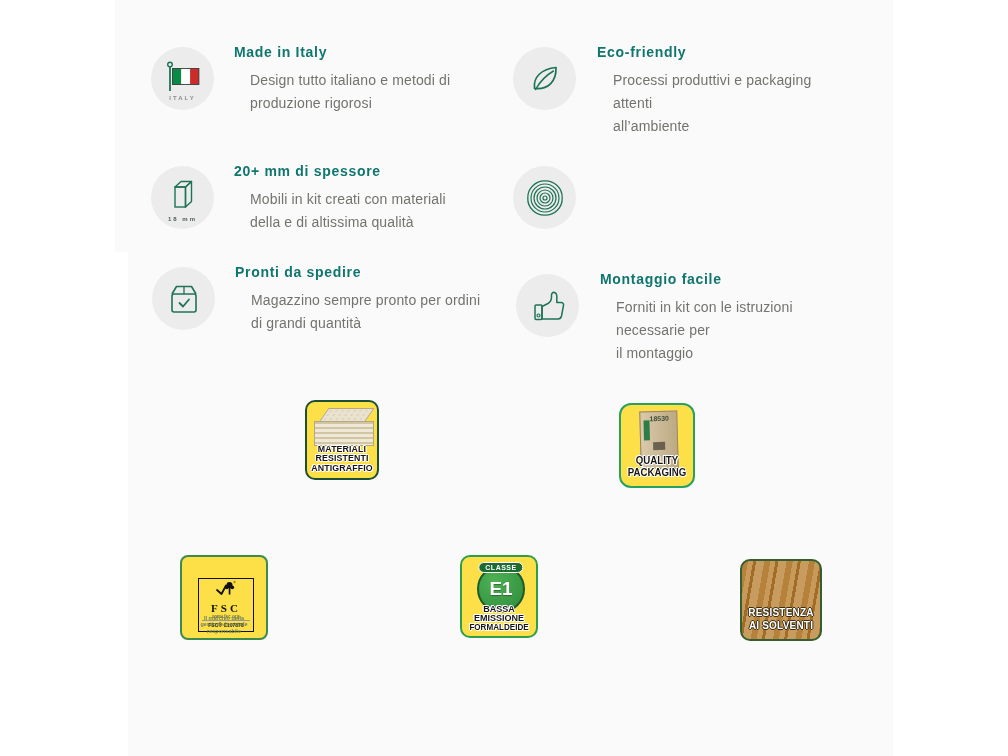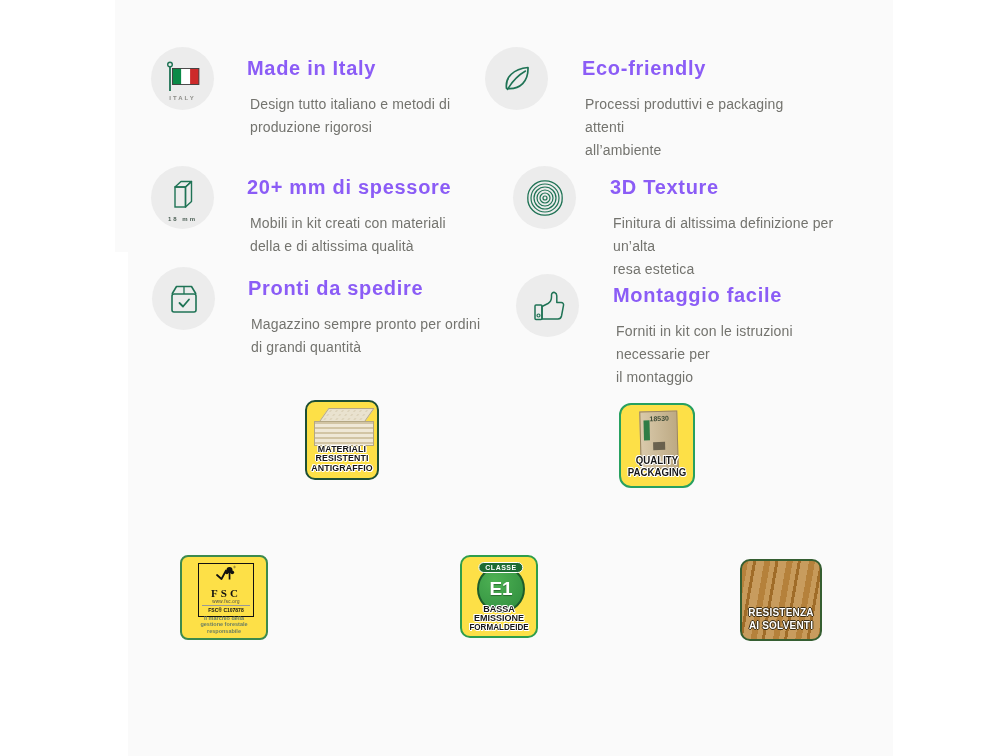--- a/index.html
+++ b/index.html
@@ -11,21 +11,21 @@
 
   
   .feature{position:absolute;width:330px;height:110px;}
   .icon-circle{position:absolute;left:0;top:0;width:63px;height:63px;border-radius:50%;
                background:#ececec;display:flex;align-items:center;justify-content:center;}
   .icon-circle svg{display:block;}
   .icon-cap{position:absolute;left:0;right:0;bottom:9px;text-align:center;
             font-size:6px;letter-spacing:2px;color:#8b8b87;font-weight:700;}
   .icon-cap.green{color:#4e6157;bottom:7px;}
   .f-text{position:absolute;left:83px;top:-3px;width:250px;}
-  .f-title{margin:13px;font-size:20px;font-weight:600;letter-spacing:.7px;color:#8b5cf6;}
+  .f-title{margin:0;font-size:14px;font-weight:600;letter-spacing:.7px;color:#0f766e;}
   .f-desc{margin:9px 0 0 16px;font-size:14px;color:#73736e;letter-spacing:.15px;}
   .f-desc span{display:block;line-height:23px;}
 
   
   .badge{position:absolute;background:#fde047;box-sizing:border-box;}
   .cap-dark{position:absolute;left:0;right:0;text-align:center;font-weight:700;color:#161616;
             text-shadow:-1px 0 #fff,1px 0 #fff,0 -1px #fff,0 1px #fff,1px 1px #fff,-1px -1px #fff;}
   .cap-dark span{display:block;}
 
   .badge-materiali{left:305px;top:400px;width:74px;height:80px;border:2px solid #1d4f35;border-radius:10px;}
@@ -40,21 +40,21 @@
   .badge-quality{left:619px;top:403px;width:76px;height:85px;border:2px solid #27a060;border-radius:12px;}
   .qbox{position:absolute;left:19px;top:6px;width:36px;height:56px;background:#cdb88f;
         border:1px solid #9a8560;transform:rotate(-1.5deg);
         background-image:linear-gradient(90deg,rgba(255,255,255,.25),rgba(0,0,0,.08));}
   .qbox-stripe{position:absolute;left:3px;top:8px;width:6px;height:20px;background:#2e7d46;}
   .qbox-print{position:absolute;left:9px;top:3px;font-size:7px;font-weight:700;color:#3c4a36;letter-spacing:0;}
   .qbox-mark{position:absolute;left:12px;top:30px;width:12px;height:8px;background:#4a4436;opacity:.75;}
   .badge-quality .cap-dark{bottom:8px;font-size:10.5px;line-height:11.5px;transform:scaleX(.92);}
 
   .badge-fsc{left:180px;top:555px;width:88px;height:85px;border:2px solid #3c8a4e;border-radius:8px;}
-  .fsc-inner{position:absolute;left:16px;top:6px;width:54px;height:52px;border:1px solid #111;
+  .fsc-inner{position:absolute;left:16px;top:21px;width:54px;height:52px;border:1px solid #111;
              text-align:center;}
   .fsc-logo{font-family:"Liberation Serif", serif;font-weight:700;font-size:11px;letter-spacing:3px;
             color:#111;margin-top:1px;}
   .fsc-url{font-size:4.5px;color:#444;letter-spacing:.3px;}
   .fsc-lic{font-size:5px;color:#111;font-weight:700;border-top:1px solid #999;margin:1px 3px 0 3px;padding-top:1px;}
   .fsc-cap{position:absolute;left:0;right:0;bottom:4px;text-align:center;font-size:5.5px;line-height:6.5px;
            color:#6b7f63;font-weight:700;}
   .fsc-cap span{display:block;}
 
   .badge-e1{left:460px;top:555px;width:78px;height:83px;border:2px solid #2f9e4c;border-radius:10px;}
@@ -96,21 +96,21 @@
     </div>
     <div class="f-text">
       <h3 class="f-title">Made in Italy</h3>
       <p class="f-desc">
         <span>Design tutto italiano e metodi di</span>
         <span>produzione rigorosi</span>
       </p>
     </div>
   </div>
 
-  <div class="feature" style="left:485px;top:47px;">
+  <div class="feature" style="left:513px;top:47px;">
     <div class="icon-circle">
       <svg width="40" height="40" viewBox="0 0 40 40">
         <path d="M31 8.5 C16.5 10 8 18 9.5 29.5 C23.5 31 31.5 22 31 8.5 Z" fill="none" stroke="#1f7355" stroke-width="1.7" stroke-linejoin="round"></path>
         <path d="M10.5 30.5 C15 22.5 21.5 16 28.5 12" fill="none" stroke="#1f7355" stroke-width="1.5" stroke-linecap="round"></path>
       </svg>
     </div>
     <div class="f-text" style="left:84px;">
       <h3 class="f-title">Eco-friendly</h3>
       <p class="f-desc">
         <span>Processi produttivi e packaging attenti</span>
@@ -140,27 +140,20 @@
   <div class="feature" style="left:513px;top:166px;">
     <div class="icon-circle">
       <svg width="44" height="44" viewBox="0 0 44 44">
         <circle cx="22" cy="22" r="2" fill="none" stroke="#1f7355" stroke-width="1.2"></circle>
         <circle cx="22" cy="22" r="5" fill="none" stroke="#1f7355" stroke-width="1.2"></circle>
         <circle cx="22" cy="22" r="8" fill="none" stroke="#1f7355" stroke-width="1.2"></circle>
         <circle cx="22" cy="22" r="11" fill="none" stroke="#1f7355" stroke-width="1.2"></circle>
         <circle cx="22" cy="22" r="14" fill="none" stroke="#1f7355" stroke-width="1.2"></circle>
         <path d="M22 4.8 C31 4.5 39.6 12 39.2 22 C39.6 31.5 31.5 39.4 22 39.2 C12.5 39.6 4.4 31.5 4.8 22 C4.4 12.5 12.8 4.4 22 4.8 Z" fill="none" stroke="#1f7355" stroke-width="1.3"></path>
       </svg>
-    </div>
-    <div class="f-text" style="left:84px;">
-      <h3 class="f-title">3D Texture</h3>
-      <p class="f-desc">
-        <span>Finitura di altissima definizione per un’alta</span>
-        <span>resa estetica</span>
-      </p>
     </div>
   </div>
 
   <div class="feature" style="left:152px;top:267px;">
     <div class="icon-circle">
       <svg width="42" height="42" viewBox="0 0 42 42">
         <path d="M9 16 L13.5 8.5 L28.5 8.5 L33 16" fill="none" stroke="#1f7355" stroke-width="1.6" stroke-linejoin="round"></path>
         <line x1="21" y1="8.5" x2="21" y2="16" stroke="#1f7355" stroke-width="1.3"></line>
         <rect x="9" y="16" width="24" height="18" rx="2" fill="none" stroke="#1f7355" stroke-width="1.6"></rect>
         <path d="M16.5 25 L20 28.5 L26 21.5" fill="none" stroke="#1f7355" stroke-width="1.8" stroke-linecap="round" stroke-linejoin="round"></path>

